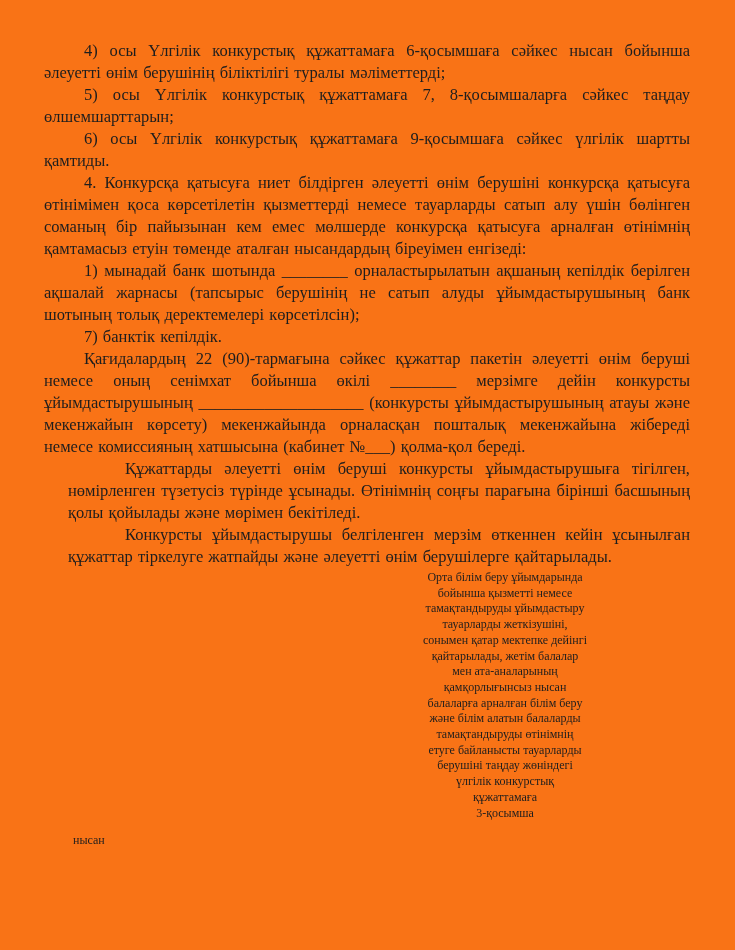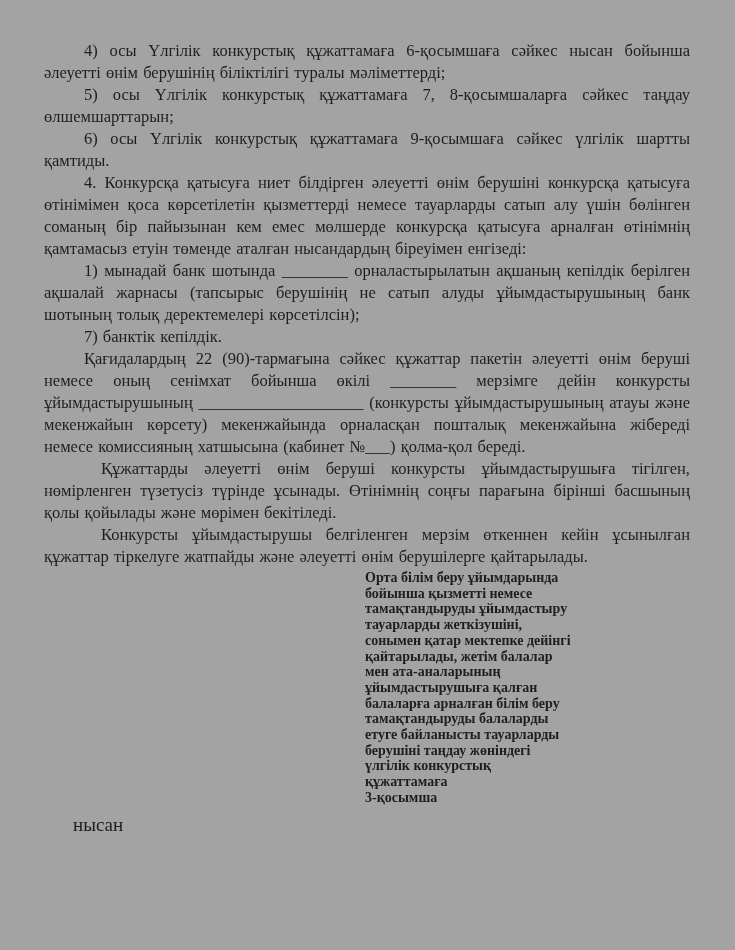--- a/index.html
+++ b/index.html
@@ -6,52 +6,53 @@
   html, body {
     margin: 0;
     padding: 0;
     background: #ffffff;
   }
   .page {
     position: relative;
     width: 735px;
     height: 950px;
     margin: 0 auto;
-    background: #a3a3a3;
+    background: #f97316;
     color: #1e1e1e;
     font-family: "Liberation Serif", "DejaVu Serif", serif;
     box-sizing: border-box;
     padding: 40px 45px 0 44px;
     overflow: hidden;
     -webkit-font-smoothing: antialiased;
   }
   .body-text p.para {
     margin: 0;
     font-size: 16.5px;
     line-height: 22px;
     text-align: justify;
     text-indent: 40px;
     word-spacing: 1px;
   }
   .body-text p.para.deep {
     text-indent: 57px;
+    margin-left: 24px;
   }
   .appendix {
     width: 280px;
     margin: 2px 0 0 321px;
-    font-size: 14px;
+    text-align: center;
+    font-size: 12px;
     line-height: 15.7px;
-    font-weight: bold;
   }
   .appendix .appendix-line {
     white-space: nowrap;
   }
   .footer-label {
     margin: 8px 0 0 29px;
-    font-size: 19px;
+    font-size: 12px;
     line-height: 22px;
   }
 </style>
 </head>
 <body>
 
 <div class="page">
 
   <div class="body-text">
     <p class="para">4) осы Үлгілік конкурстық құжаттамаға 6-қосымшаға сәйкес нысан бойынша әлеуетті өнім берушінің біліктілігі туралы мәліметтерді;</p>
@@ -66,23 +67,24 @@
   </div>
 
   <div class="appendix">
     <div class="appendix-line">Орта білім беру ұйымдарында</div>
     <div class="appendix-line">бойынша қызметті немесе</div>
     <div class="appendix-line">тамақтандыруды ұйымдастыру</div>
     <div class="appendix-line">тауарларды жеткізушіні,</div>
     <div class="appendix-line">сонымен қатар мектепке дейінгі</div>
     <div class="appendix-line">қайтарылады, жетім балалар</div>
     <div class="appendix-line">мен ата-аналарының</div>
-    <div class="appendix-line">ұйымдастырушыға қалған</div>
+    <div class="appendix-line">қамқорлығынсыз нысан</div>
     <div class="appendix-line">балаларға арналған білім беру</div>
-    <div class="appendix-line">тамақтандыруды балаларды</div>
+    <div class="appendix-line">және білім алатын балаларды</div>
+    <div class="appendix-line">тамақтандыруды өтінімнің</div>
     <div class="appendix-line">етуге байланысты тауарларды</div>
     <div class="appendix-line">берушіні таңдау жөніндегі</div>
     <div class="appendix-line">үлгілік конкурстық</div>
     <div class="appendix-line">құжаттамаға</div>
     <div class="appendix-line">3-қосымша</div>
   </div>
 
   <div class="footer-label">нысан</div>
 
 </div>

